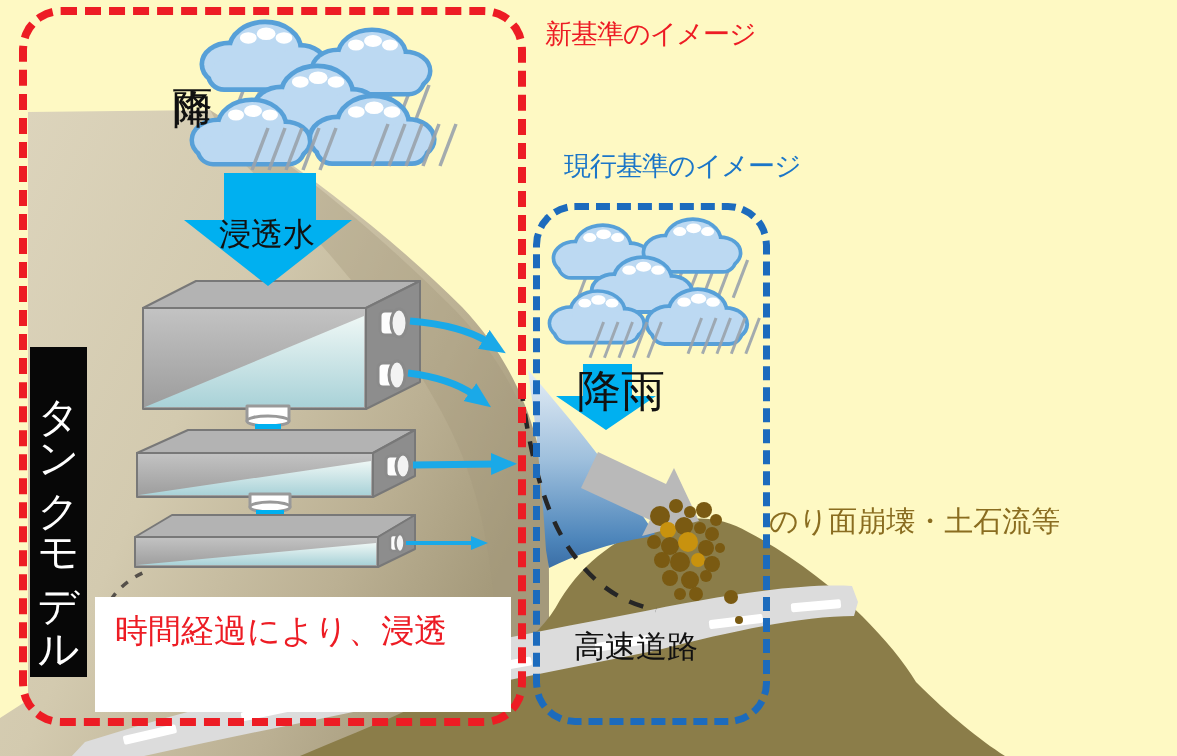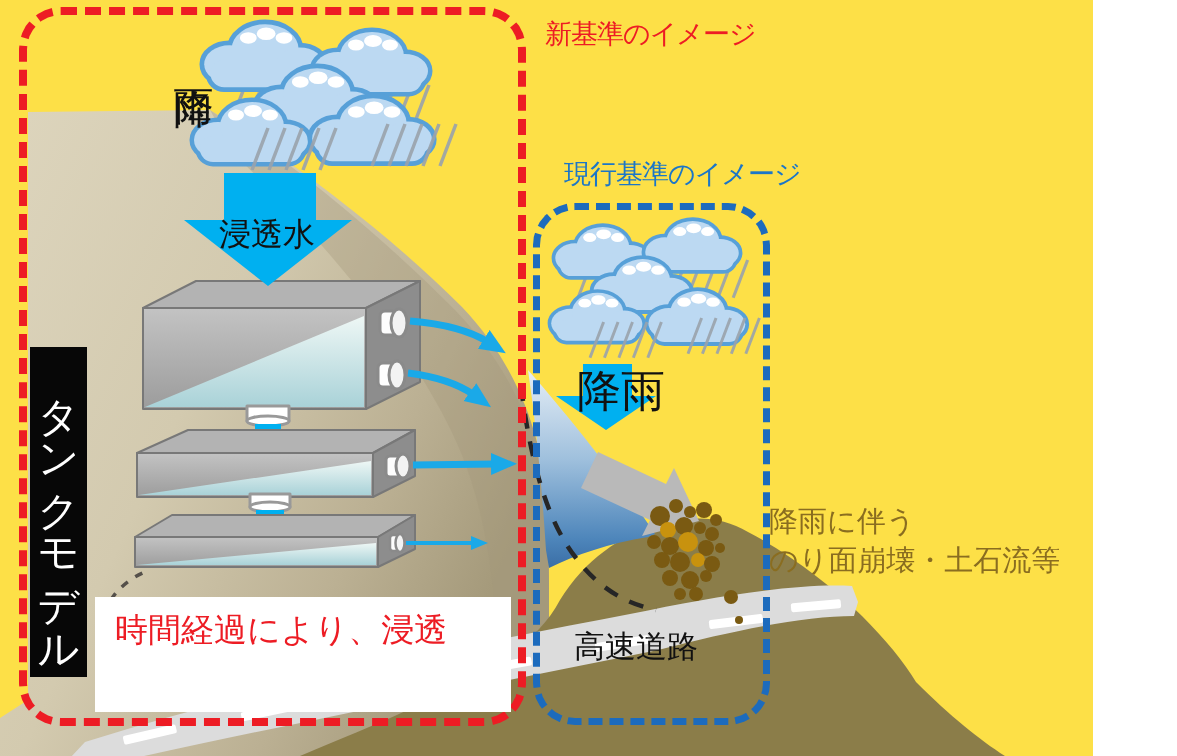--- a/index.html
+++ b/index.html
@@ -1,24 +1,24 @@
 <!DOCTYPE html>
 <html><head>
 <meta charset="utf-8">
 <style>
   html,body{margin:0;padding:0;background:#fff;}
-  .scene{position:relative;width:1093px;height:756px;background:#fde047;overflow:hidden;
-         font-family:Liberation Serif, serif;}
+  .scene{position:relative;width:1177px;height:756px;background:#fef9c3;overflow:hidden;
+         font-family:Liberation Sans, sans-serif;}
   .scene svg.bg{position:absolute;left:0;top:0;width:1177px;height:756px;}
   .frame{position:absolute;box-sizing:border-box;border-radius:42px;}
   .frame.red{left:19px;top:7px;width:507px;height:719px;border:8px dashed #ed1c24;}
   .frame.blue{left:533px;top:203px;width:237px;height:522px;border:7px dashed #1c6bbd;}
   .lbl{position:absolute;white-space:nowrap;}
   .new-title{left:545px;top:16px;font-size:27px;color:#ed1c24;letter-spacing:-1px;}
-  .cur-title{left:564px;top:156px;font-size:27px;color:#1b76c8;letter-spacing:-1px;}
+  .cur-title{left:564px;top:148px;font-size:27px;color:#1b76c8;letter-spacing:-1px;}
   .vtext{writing-mode:vertical-rl;text-orientation:upright;}
   .rain-left{left:170px;top:58px;font-size:40px;color:#111;line-height:1.15;}
   .inf-label{left:219px;top:213px;font-size:32px;color:#111;}
   .tank-bar{position:absolute;left:30px;top:347px;width:57px;height:330px;background:#070707;
             display:flex;align-items:center;justify-content:center;}
   .tank-bar span{writing-mode:vertical-rl;text-orientation:upright;color:#fff;font-size:41px;
                  letter-spacing:1px;line-height:1;}
   .caption{position:absolute;left:95px;top:597px;width:416px;height:115px;background:#fff;
            color:#ed1c24;font-size:33px;line-height:47px;padding:10px 0 16px 20px;box-sizing:border-box;}
   .rain-right{left:577px;top:362px;font-size:44px;color:#111;}
@@ -230,17 +230,16 @@
   <div class="tank-bar">
     <span>タンクモデル</span>
   </div>
   <div class="caption">
     <div>時間経過により、浸透</div>
   </div>
 
   <span class="lbl rain-right">降雨</span>
   <span class="lbl highway">高速道路</span>
   <div class="hazard">
-    <div>降雨に伴う</div>
     <div>のり面崩壊・土石流等</div>
   </div>
 
 </div>
 
 </body></html>

